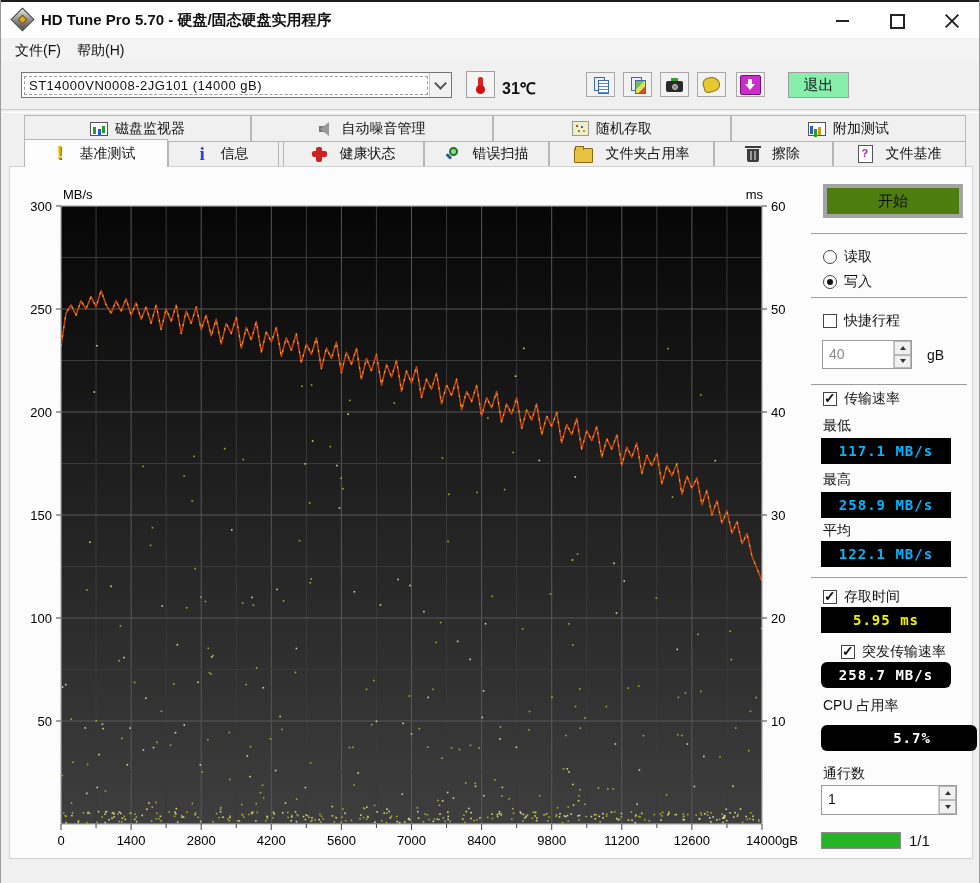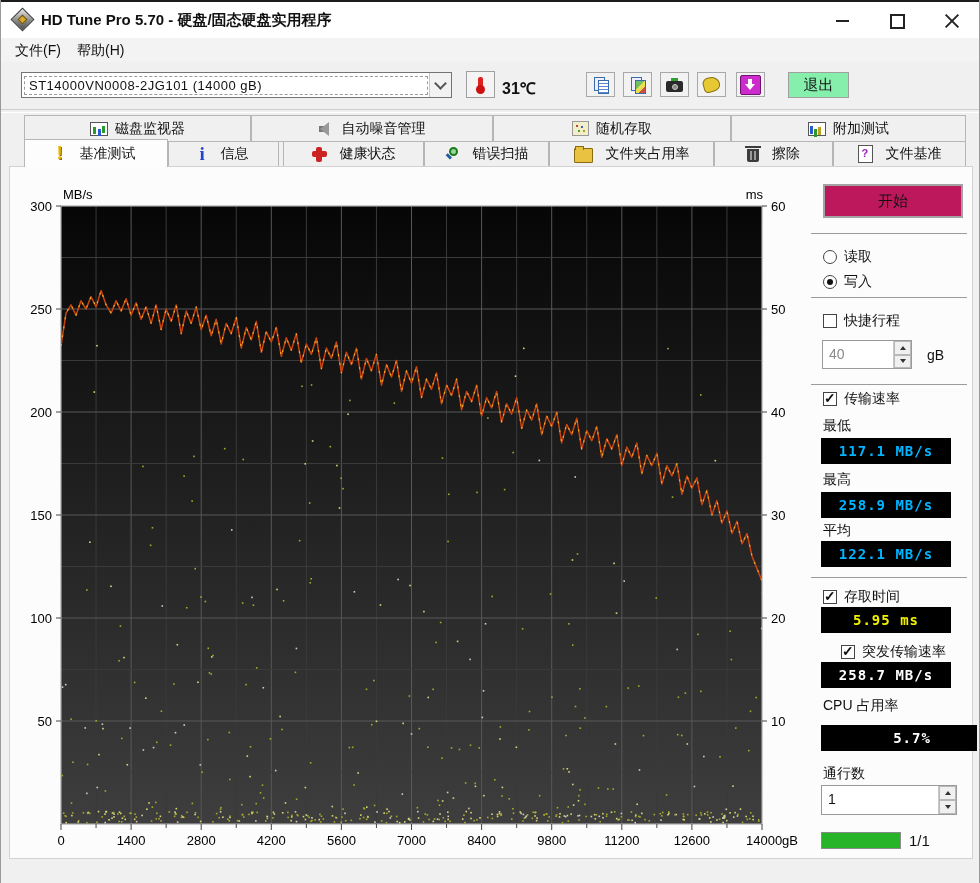--- a/index.html
+++ b/index.html
@@ -79,39 +79,39 @@
   .ic-folder::before{content:"";position:absolute;left:0;top:-3px;width:7px;height:3px;background:#e8c240;border:1px solid #8a6a10;border-bottom:none;}
   .ic-erase{width:12px;height:13px;background:#3c3c3c;border-radius:0 0 2px 2px;margin-top:2px;}
   .ic-erase::before{content:"";position:absolute;left:-2px;top:-3px;width:16px;height:2.5px;background:#3c3c3c;}
   .ic-erase::after{content:"";position:absolute;left:3px;top:2px;width:1.5px;height:9px;background:#9a9a9a;box-shadow:4px 0 0 #9a9a9a;}
   .ic-filebench{width:13px;height:16px;background:#fff;border:1px solid #555;}
   .ic-filebench::before{content:"?";position:absolute;left:3px;top:1px;font-size:11px;font-weight:bold;color:#a020c0;}
   
   #main-panel{left:8px;top:166px;width:964px;height:693px;background:#fcfcfc;border:1px solid #d2d2d2;box-sizing:border-box;z-index:1;}
   #chart-svg{position:absolute;left:0;top:1px;}
   
-  .start-btn{left:822px;top:184px;width:140px;height:34px;background:#be185d;border:2px solid #a3a3a3;box-sizing:border-box;font-size:15px;color:#111;display:flex;align-items:center;justify-content:center;z-index:2;}
+  .start-btn{left:822px;top:184px;width:140px;height:34px;background:#4d7c0f;border:4px solid #a3a3a3;box-sizing:border-box;font-size:15px;color:#111;display:flex;align-items:center;justify-content:center;z-index:2;}
   .sep{height:2px;border-top:1px solid #9c9c9c;border-bottom:1px solid #ffffff;z-index:2;}
   .ctl-row{display:flex;align-items:center;gap:7px;font-size:14px;color:#111;z-index:2;}
   .radio{width:14px;height:14px;border:1px solid #444;border-radius:50%;background:#fff;box-sizing:border-box;position:relative;flex:none;}
   .radio.sel::after{content:"";position:absolute;left:3px;top:3px;width:6px;height:6px;background:#111;border-radius:50%;}
   .chk{width:14px;height:14px;border:1px solid #444;background:#fff;box-sizing:border-box;position:relative;flex:none;}
   .chk.on::after{content:"✓";position:absolute;left:0px;top:-3px;font-size:14px;font-weight:bold;color:#111;}
   .spinner{background:#fff;border:1px solid #9a9a9a;box-sizing:border-box;display:flex;z-index:2;position:absolute;}
   .spin-val{flex:1;font-size:14px;color:#111;padding:5px 0 0 6px;}
   .spin-val.dis{color:#8a8a8a;}
   .spin-btns{width:17px;display:flex;flex-direction:column;border-left:1px solid #c8c8c8;}
   .spin-btn{flex:1;background:#f0f0f0;border:1px solid #b8b8b8;display:flex;align-items:center;justify-content:center;}
   .tri-up{width:0;height:0;border-left:3.5px solid transparent;border-right:3.5px solid transparent;border-bottom:4px solid #333;}
   .tri-dn{width:0;height:0;border-left:3.5px solid transparent;border-right:3.5px solid transparent;border-top:4px solid #333;}
   .plabel{position:absolute;font-size:14px;color:#111;z-index:2;}
   .vbox{position:absolute;left:820px;width:130px;height:26px;background:#000;display:flex;align-items:center;justify-content:center;font-family:"DejaVu Sans Mono",monospace;font-weight:bold;font-size:14px;letter-spacing:1px;z-index:2;}
   .vbox.cyan{color:#00b4ff;}
   .vbox.yellow{color:#f0f000;}
-  .vbox.white{color:#fff;}
+  .vbox.white{color:#fff;border-radius:6px;}
   .progress{left:820px;top:832px;width:80px;height:17px;border:1px solid #8a8a8a;background:#fff;box-sizing:border-box;z-index:2;}
   .progress-fill{height:100%;background:#28b428;}
   .progress-label{left:908px;top:832px;font-size:15px;color:#111;z-index:2;}
 </style>
 </head>
 <body>
 
 <div class="abs" id="titlebar">
   <div class="abs app-logo"></div>
   <div class="abs title-text">HD Tune Pro 5.70 - 硬盘/固态硬盘实用程序</div>

